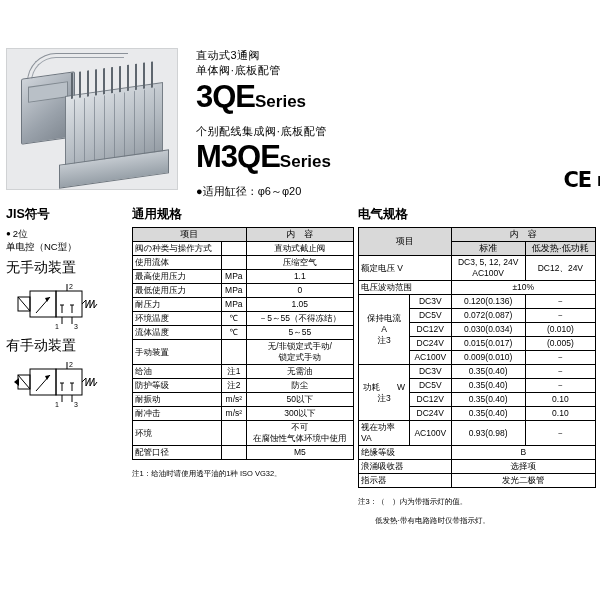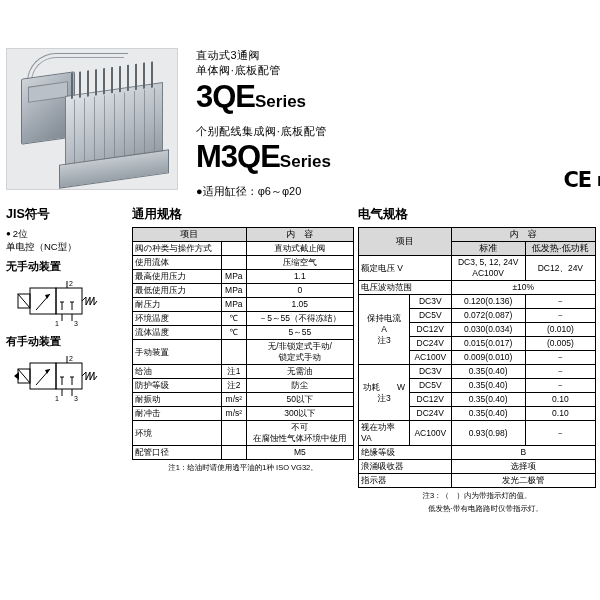--- a/index.html
+++ b/index.html
@@ -79,24 +79,24 @@
   .sub{font-size:9.5px;line-height:13px;}
   .bullet:before{content:"\25CF";font-size:8px;margin-right:2px;vertical-align:1px;}
 
   table{border-collapse:collapse;width:100%;font-size:8.5px;}
   td,th{border:1px solid #000;padding:1px 2px;line-height:11px;vertical-align:middle;}
   th{background:#d9d9d9;font-weight:normal;text-align:center;}
   .c{text-align:center;}
   .l{text-align:left;}
   .hdrow th{font-size:9px;}
 
-  .note{font-size:7.5px;line-height:10px;margin-top:3px;text-align:center;}
+  .note{font-size:7.5px;line-height:10px;margin-top:9px;}
 
   
-  .sym-label{font-size:11px;margin:6px 0 2px;font-weight:bold;}
+  .sym-label{font-size:14px;margin:6px 0 2px;}
   .symbox{width:96px;height:52px;position:relative;margin:2px 0 6px 4px;}
   .symbox svg{position:absolute;left:0;top:0;}
 </style>
 </head>
 <body>
 
 <div class="page">
 
   <div class="header">
 

